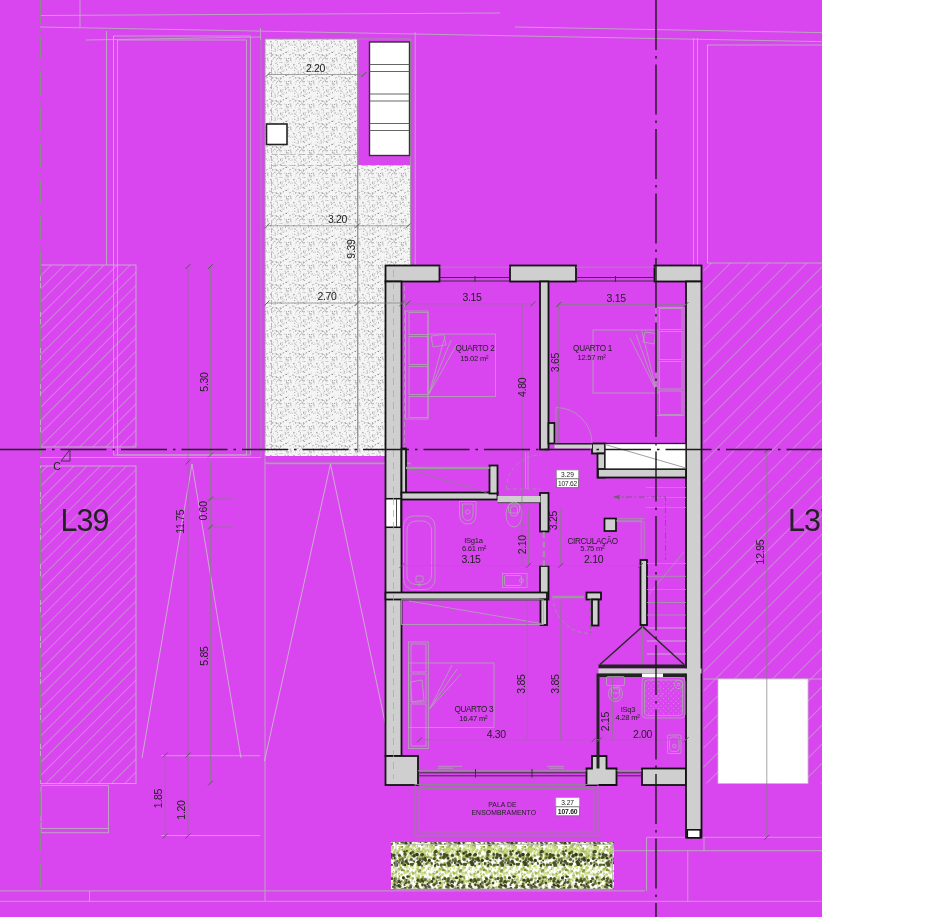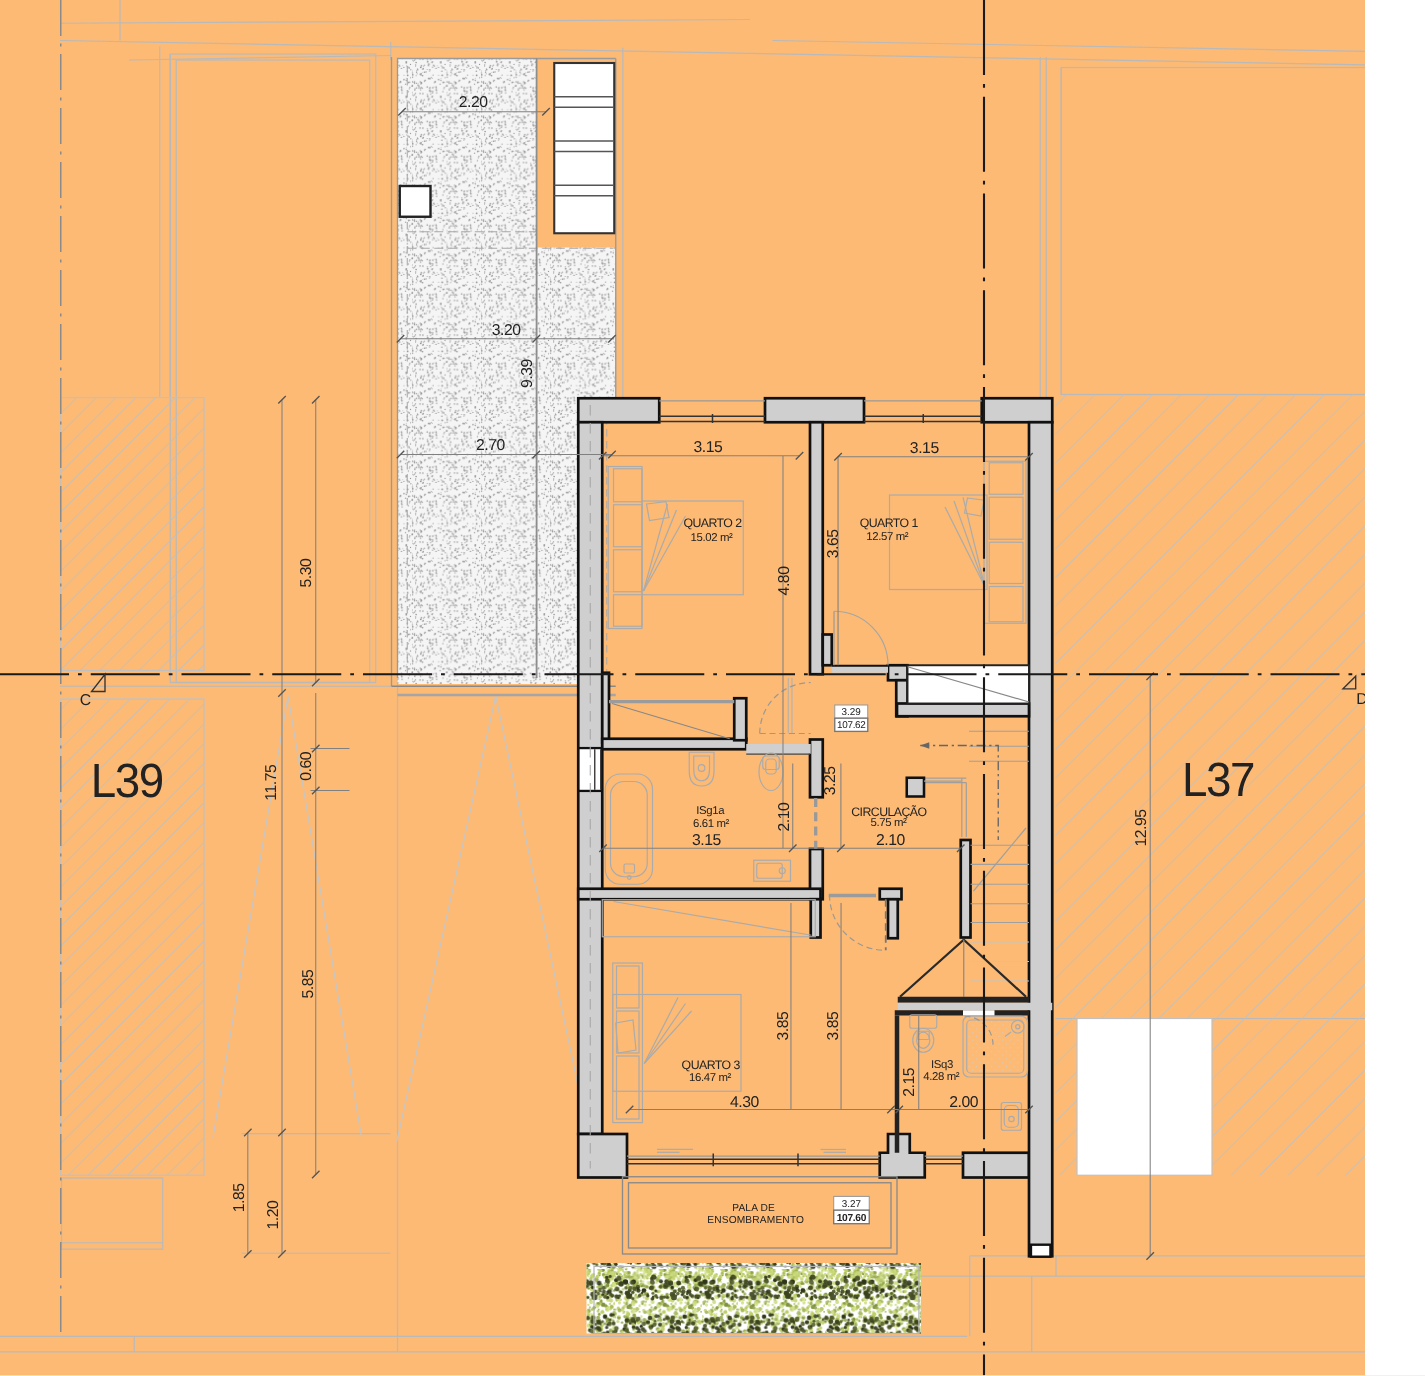--- a/index.html
+++ b/index.html
@@ -1,16 +1,16 @@
 <!DOCTYPE html>
 <html><head>
 <meta charset="utf-8">
 <style>
   html,body{margin:0;padding:0;background:#ffffff;}
-  #page{position:relative;width:910px;height:917px;overflow:hidden;background:#fdba74;
+  #page{position:relative;width:822px;height:917px;overflow:hidden;background:#d946ef;
         font-family:"Liberation Sans",sans-serif;text-align:center;}
   svg{position:absolute;left:0;top:0;}
   text{font-family:"Liberation Sans",sans-serif;fill:#222;}
 </style>
 </head>
 <body>
 <div id="page">
 <svg width="950" height="917" viewBox="0 0 950 917">
 <defs>
   <pattern id="stip" width="23" height="23" patternUnits="userSpaceOnUse">

